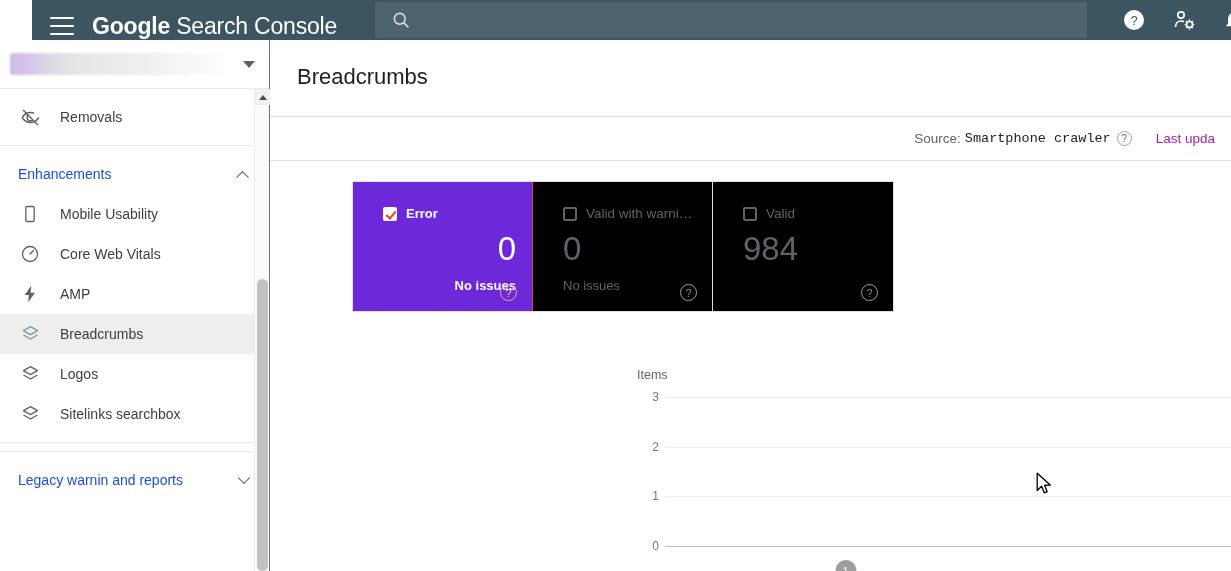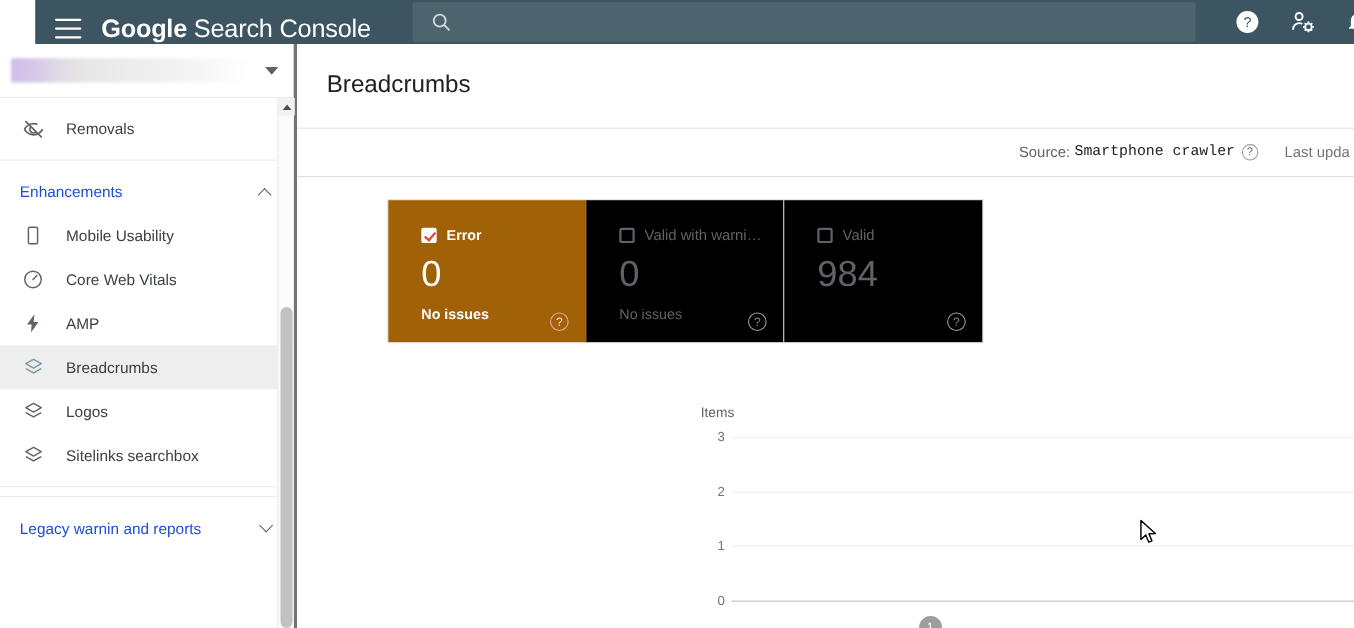--- a/index.html
+++ b/index.html
@@ -49,21 +49,21 @@
     position: absolute; right: 10px; top: 0; height: 40px;
     display: flex; align-items: center; gap: 26px; padding-right: 8px;
   }
   .topicons > div { cursor: pointer; display: flex; align-items: center; justify-content: center; }
 
   
   .sidebar {
     position: absolute; top: 40px; left: 0;
     width: 270px; height: 532px;
     background: #fff;
-    border-right: 3px solid #737373;
+    border-right: 1px solid #737373;
   }
   .property-select {
     height: 49px; border-bottom: 1px solid #e8eaed;
     display: flex; align-items: center; padding: 0 14px 0 10px;
     cursor: pointer;
   }
   .property-blur {
     flex: 1; height: 22px; border-radius: 2px;
     background: linear-gradient(90deg,
       #cfbde8 0%, #d6c8e8 10%, #e0dbe4 20%, #e7e7e7 32%,
@@ -141,26 +141,26 @@
     background: #fff; overflow: hidden;
   }
   .page-title {
     font-size: 22px; color: #202124; font-weight: 400;
     padding: 26px 0 0 27px; line-height: 1;
   }
   .title-sep { margin-top: 28px; height: 1px; background: #e0e0e0; }
 
   .sourcebar {
     height: 43px; display: flex; align-items: center; justify-content: flex-end;
-    padding-right: 4px; font-size: 13.5px; color: #5f6368;
+    padding-right: 16px; font-size: 13.5px; color: #5f6368;
     white-space: nowrap; overflow: hidden;
   }
   .sourcebar .src-label { color: #5f6368; }
   .sourcebar .src-value { color: #202124; margin-left: 4px; font-family: Liberation Mono, monospace; }
-  .sourcebar .lastupd { margin-left: 24px; color: #737373; }
+  .sourcebar .lastupd { margin-left: 24px; color: #a21caf; }
   .qmark-sm {
     display: inline-flex; align-items: center; justify-content: center;
     width: 15px; height: 15px; border: 1px solid #9aa0a6; border-radius: 50%;
     font-size: 10px; color: #5f6368; margin-left: 6px; cursor: pointer;
     line-height: 1;
   }
   .sb-bottom-line { height: 1px; background: #e0e0e0; }
 
   
   .cards {
@@ -171,21 +171,21 @@
   }
   .card {
     width: 180px; height: 129px;
     padding: 24px 16px 0 30px;
     position: relative;
     border-right: 1px solid #e0e0e0;
     cursor: pointer;
     background: #000000;
   }
   .card:last-child { border-right: none; }
-  .card.error { background: #a16207; border-right-color: #dc4537; }
+  .card.error { background: #6d28d9; border-right-color: #dc4537; text-align: right; }
   .card-head { display: flex; align-items: center; gap: 9px; }
   .cbox {
     width: 14px; height: 14px; border: 2px solid #5f6368;
     border-radius: 2px; flex: 0 0 14px; position: relative;
   }
   .card.error .cbox { border-color: #fff; background: #fff; }
   .card.error .cbox::after {
     content: ""; position: absolute; left: 3px; top: 0px;
     width: 4px; height: 8px;
     border-right: 2px solid #dc4537; border-bottom: 2px solid #dc4537;

